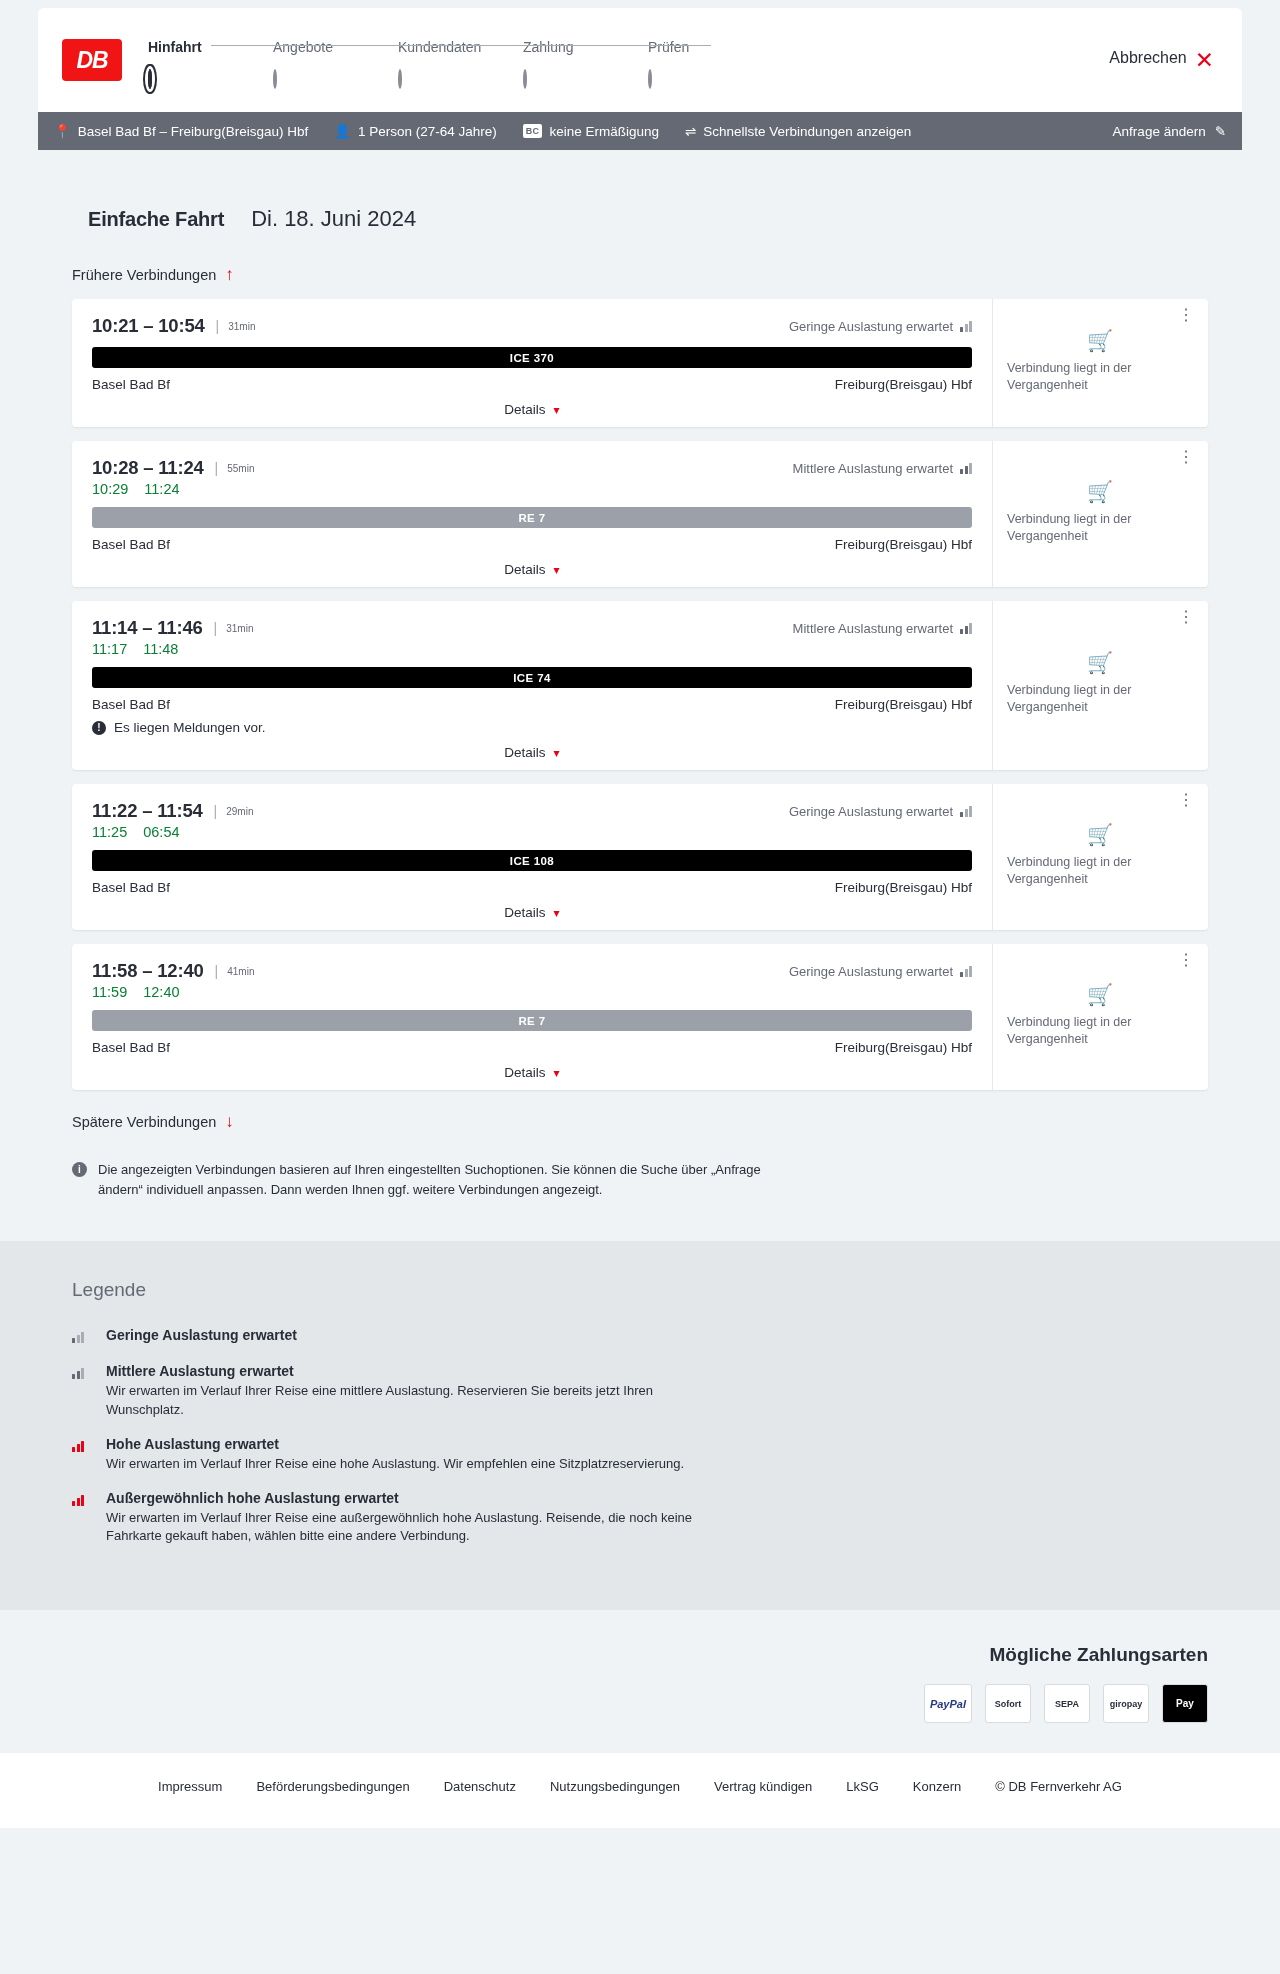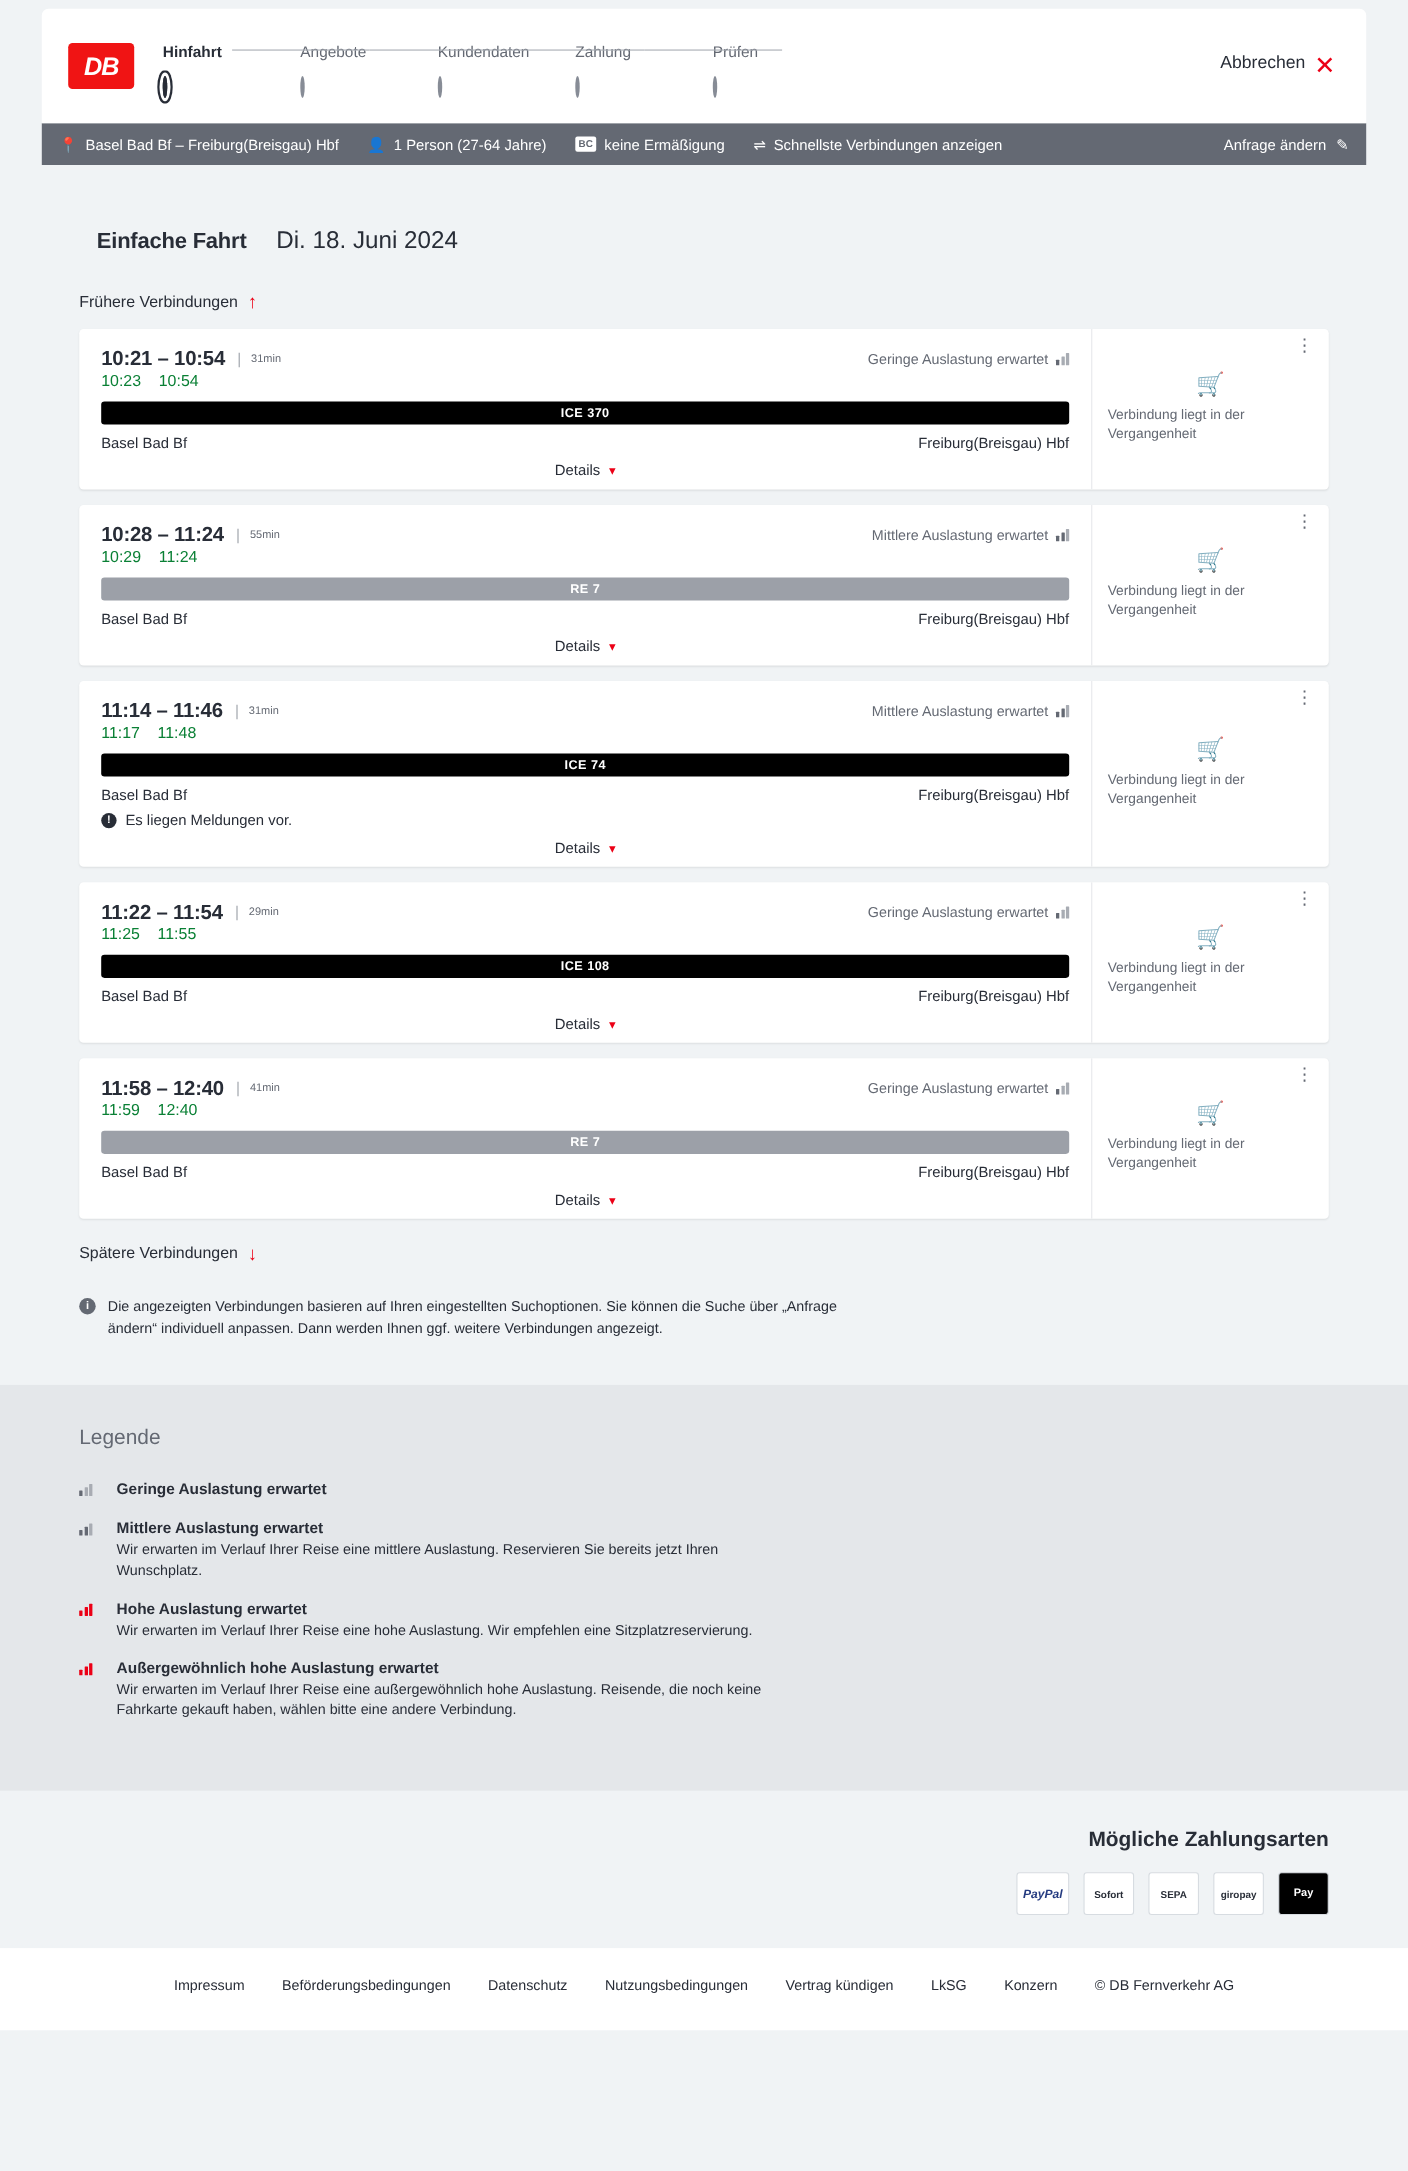--- a/index.html
+++ b/index.html
@@ -332,24 +332,20 @@
               <span class="duration">31min</span>
               <span class="occupancy">
                 <span>Geringe Auslastung erwartet</span>
                 <span class="occ lvl1">
                   <i class="b1"></i>
                   <i class="b2"></i>
                   <i class="b3"></i>
                 </span>
               </span>
             </div>
-            <div class="row2">
-              <span>10:23</span>
-              <span>10:54</span>
-            </div>
             <div class="train-bar ice">ICE 370</div>
             <div class="row3">
               <span>Basel Bad Bf</span>
               <span>Freiburg(Breisgau) Hbf</span>
             </div>
             <div class="details-row">
               <span>Details</span>
               <span class="chev">▾</span>
             </div>
           </div>
@@ -443,21 +439,21 @@
                 <span>Geringe Auslastung erwartet</span>
                 <span class="occ lvl1">
                   <i class="b1"></i>
                   <i class="b2"></i>
                   <i class="b3"></i>
                 </span>
               </span>
             </div>
             <div class="row2">
               <span>11:25</span>
-              <span>11:55</span>
+              <span>06:54</span>
             </div>
             <div class="train-bar ice">ICE 108</div>
             <div class="row3">
               <span>Basel Bad Bf</span>
               <span>Freiburg(Breisgau) Hbf</span>
             </div>
             <div class="details-row">
               <span>Details</span>
               <span class="chev">▾</span>
             </div>

